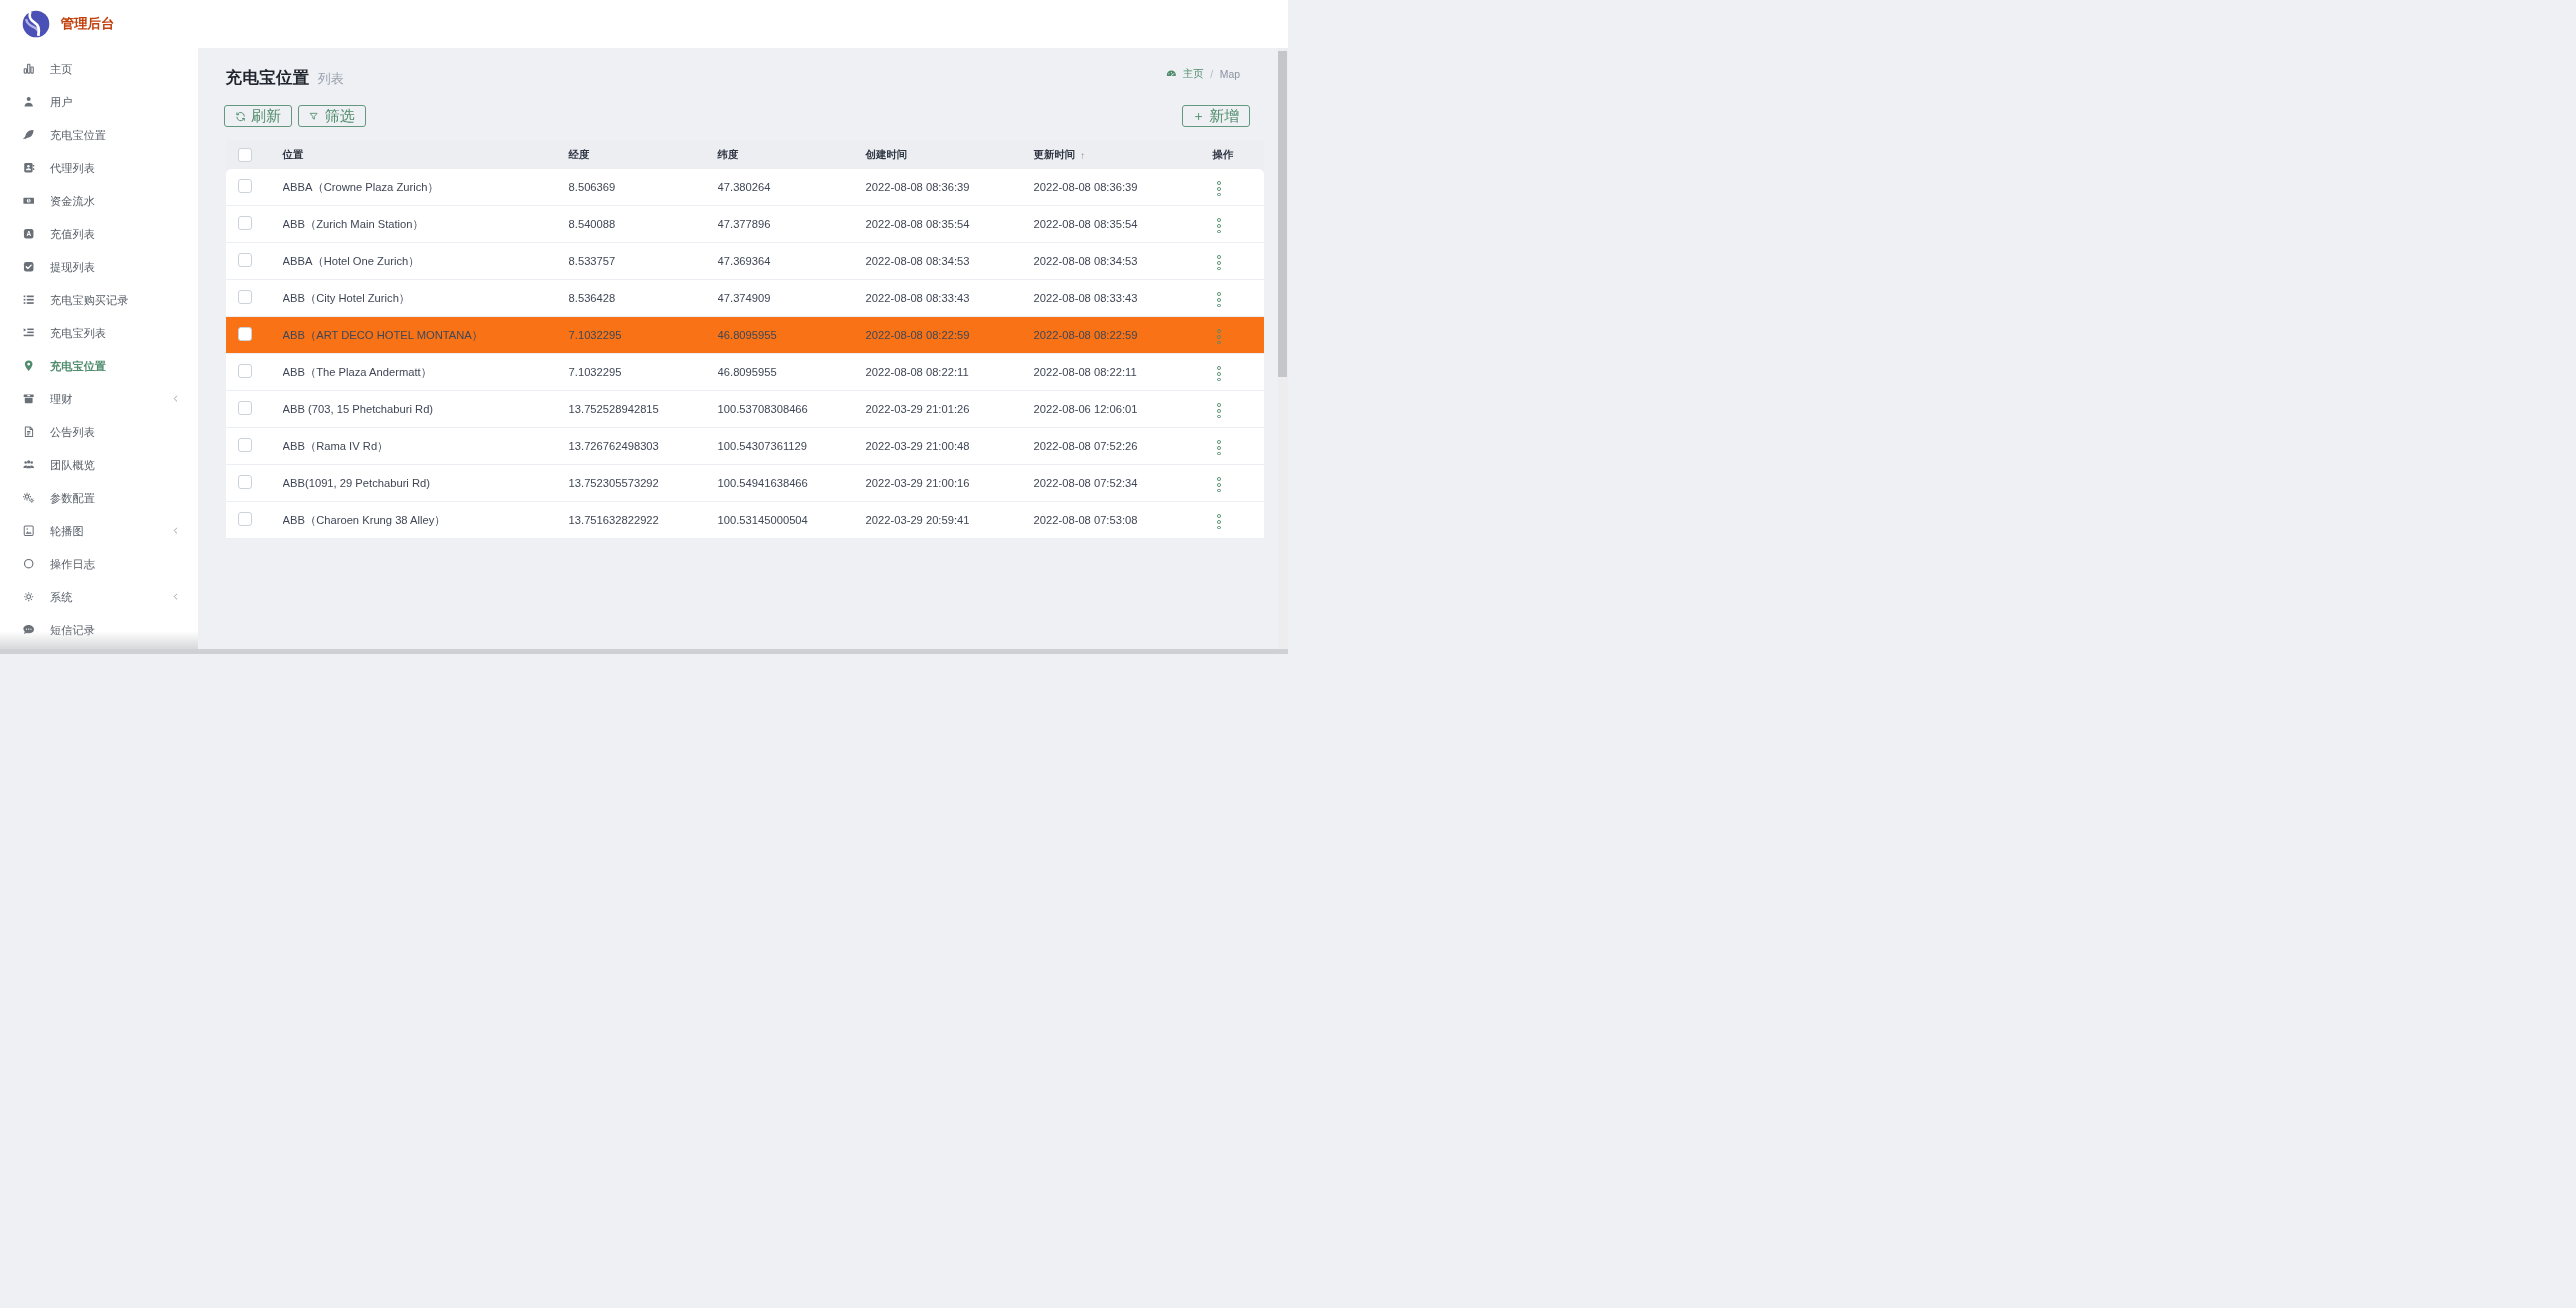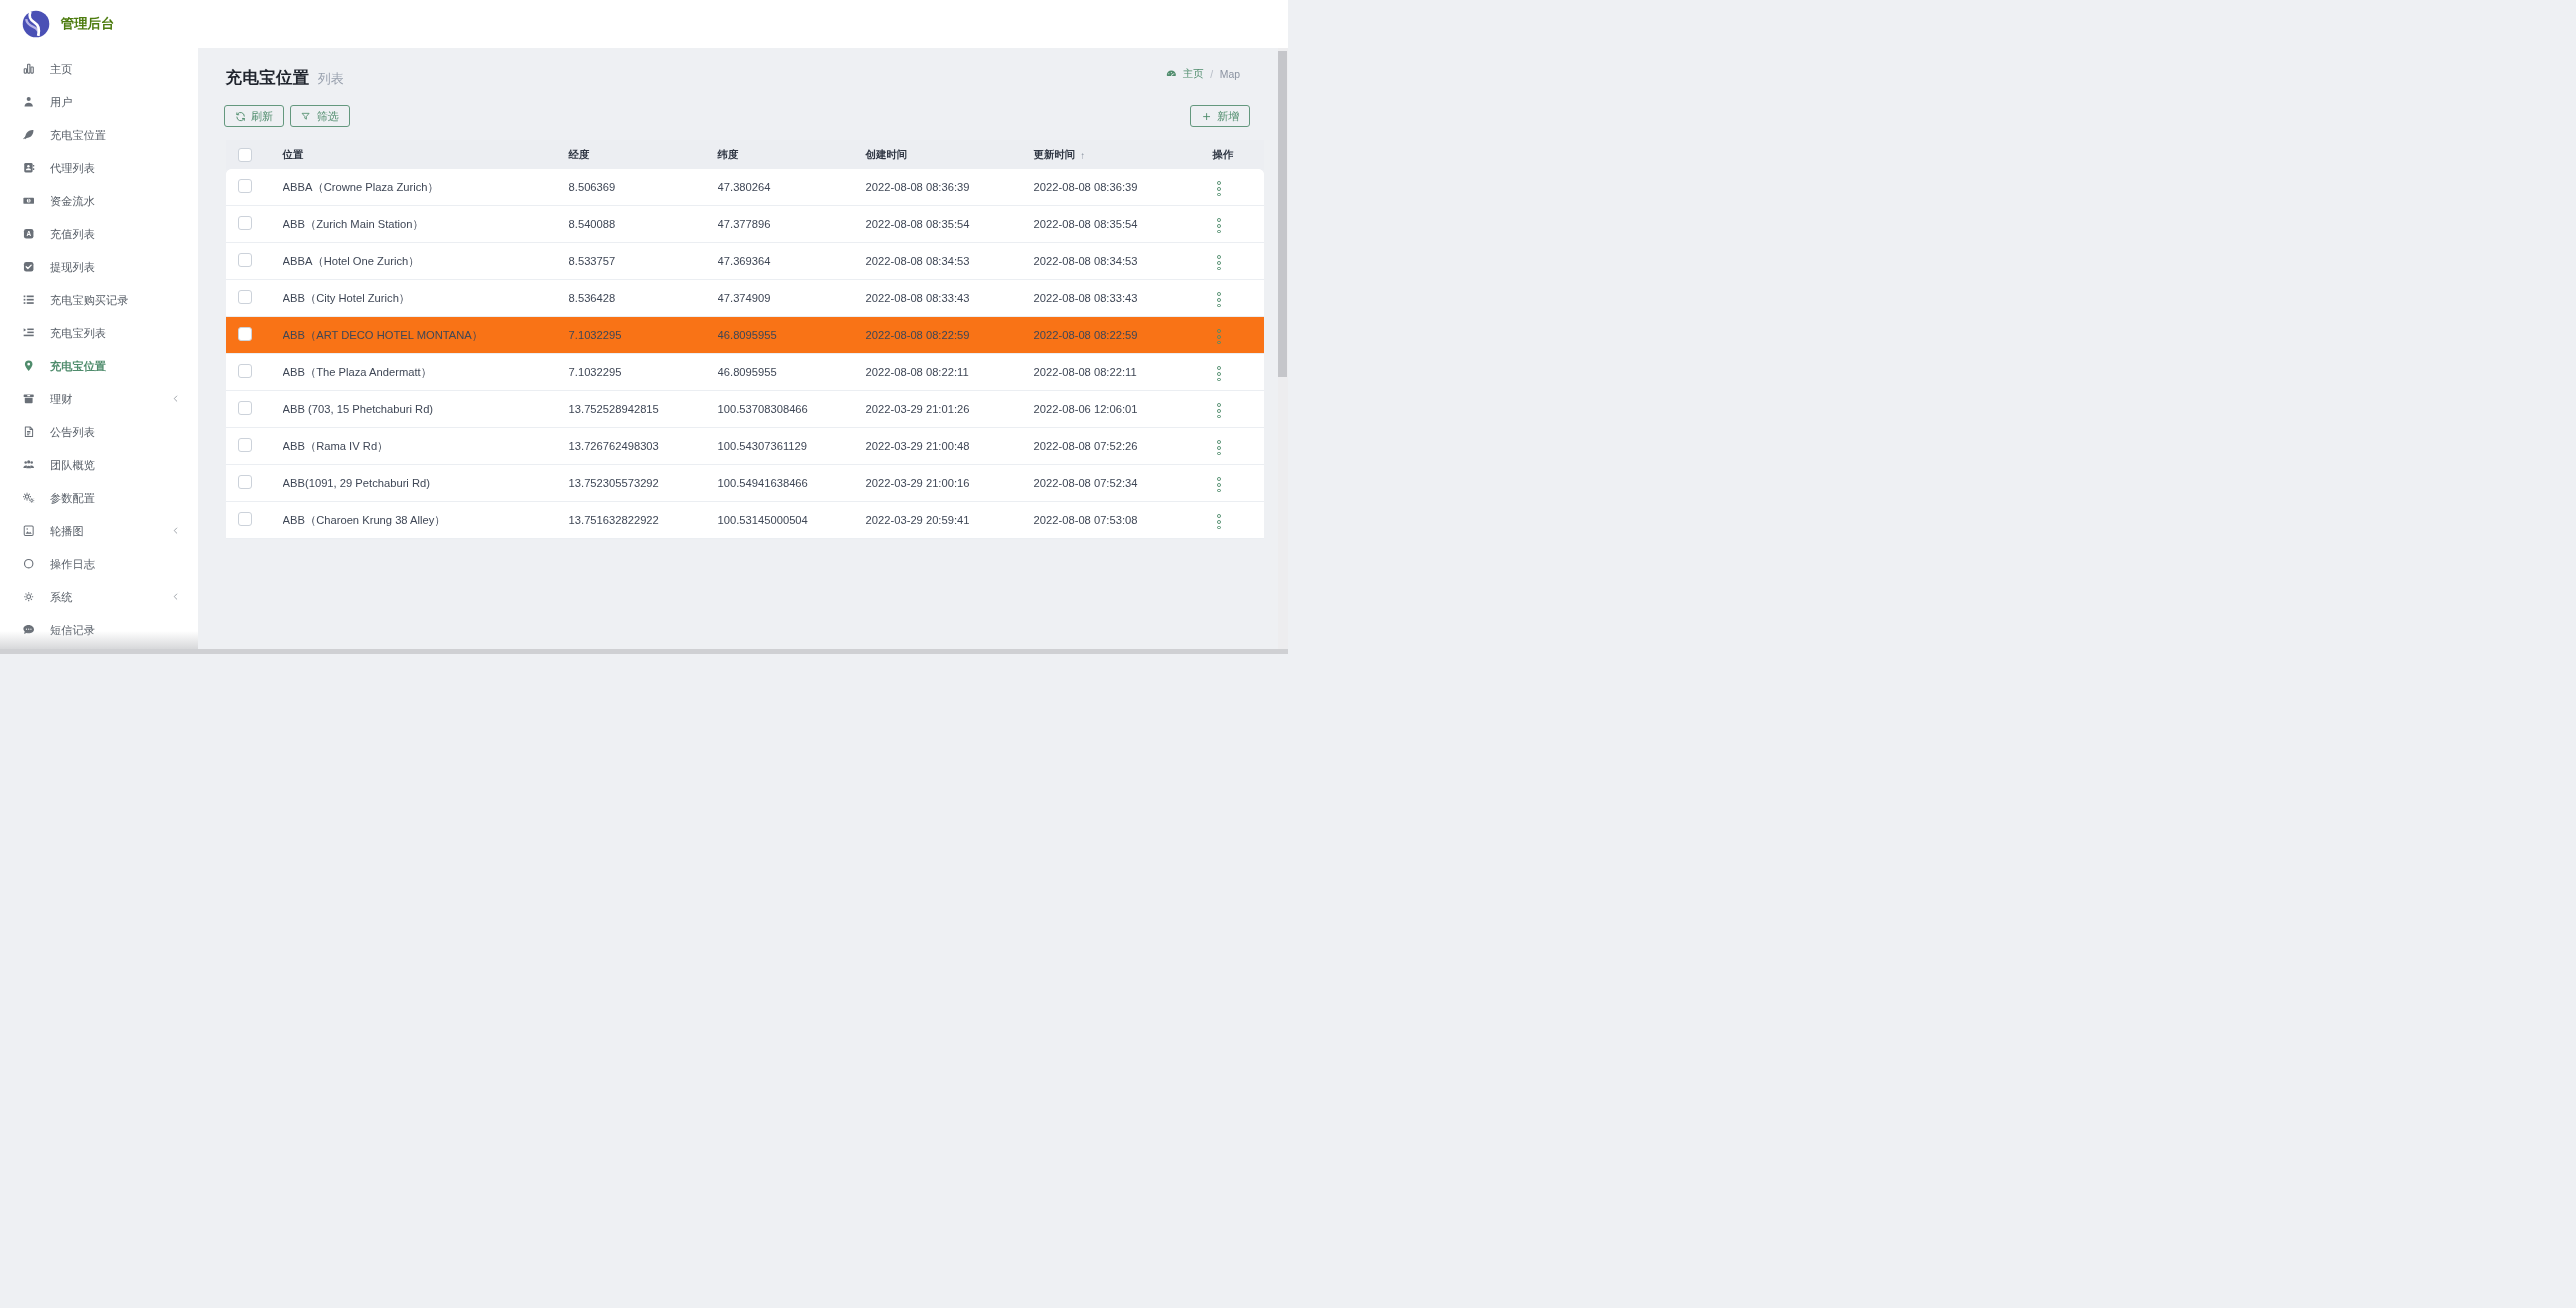--- a/index.html
+++ b/index.html
@@ -3,21 +3,21 @@
 <meta charset="utf-8">
 <style>
   html,body{margin:0;padding:0;}
   body{width:1288px;height:654px;overflow:hidden;position:relative;
        background:#eef0f3;font-family:"Liberation Sans","DejaVu Sans",sans-serif;
        -webkit-font-smoothing:antialiased;}
   .topbar{position:absolute;left:0;top:0;width:1288px;height:48px;background:#fff;}
   .sidebar{position:absolute;left:0;top:0;width:198px;height:654px;background:#fff;z-index:3;}
   .logo-row{height:48px;display:flex;align-items:center;padding-left:22.4px;}
   .logo{width:28px;height:28px;flex:0 0 auto;}
-  .logo-title{margin-left:10.4px;font-size:13.4px;font-weight:bold;color:#4d7c0f;}
+  .logo-title{margin-left:10.4px;font-size:13.4px;font-weight:bold;color:#c2410c;}
   .nav{padding-top:4.5px;}
   .side-item{height:33px;display:flex;align-items:center;padding:0 16.4px 0 22.4px;
              color:#565d66;font-size:11.2px;cursor:pointer;}
   .side-item .sicon{width:15px;height:13.4px;color:#6a7078;display:flex;align-items:center;flex:0 0 auto;}
   .side-item .slabel{margin-left:12.7px;white-space:nowrap;}
   .side-item .schev{margin-left:auto;color:#8d939b;width:11.2px;height:11.2px;}
   .side-item .schev svg{width:11.2px;height:11.2px;}
   .side-item.active{color:#4f8c6c;font-weight:bold;}
   .side-item.active .sicon{color:#4f8c6c;}
   .side-fade{position:absolute;left:0;bottom:5.2px;width:198px;height:18px;
@@ -26,21 +26,21 @@
   .page-head{position:absolute;left:27.6px;top:19.4px;display:flex;align-items:baseline;}
   .page-title{font-size:16.4px;font-weight:bold;color:#20252e;letter-spacing:0.4px;}
   .page-subtitle{font-size:13px;color:#99a1ae;margin-left:8.2px;}
   .breadcrumb{position:absolute;right:48px;top:19.4px;display:flex;align-items:center;font-size:10.4px;}
   .breadcrumb .bicon{width:12.7px;height:12.7px;color:#4f8c6c;margin-right:5.2px;display:flex;}
   .breadcrumb .bicon svg{width:12.7px;height:12.7px;}
   .crumb-home{color:#4f8c6c;cursor:pointer;}
   .crumb-sep{color:#b6bcc6;margin:0 6.7px;}
   .crumb-cur{color:#8b93a1;}
   .btn{display:inline-flex;align-items:center;height:22.4px;padding:0 9.7px;border:0.7px solid #64987e;
-       border-radius:3px;color:#4f8c6c;font-size:11px;background:transparent;cursor:pointer;gap:5.2px;box-sizing:border-box;}
+       border-radius:3px;color:#4f8c6c;font-size:15px;background:transparent;cursor:pointer;gap:5.2px;box-sizing:border-box;}
   .btn svg{width:11.2px;height:11.2px;}
   .toolbar-left{position:absolute;left:26px;top:57px;display:flex;gap:6px;}
   .btn-add{position:absolute;right:38px;top:57px;}
   .thead{position:absolute;left:27.6px;top:92px;width:1038px;height:30px;background:#eceef2;
          display:grid;grid-template-columns:57px 286px 149px 148px 168px 173px 58px;
          align-items:center;font-size:10.4px;font-weight:bold;color:#2f3643;}
   .thead .hcell{display:flex;align-items:center;}
   .thead .c-check{padding-left:12px;box-sizing:border-box;}
   .sort-arrow{color:#8d95a3;font-weight:normal;font-size:9.7px;margin-left:5.2px;}
   .card{position:absolute;left:27.6px;top:121px;width:1038px;background:#fff;border-radius:6px 6px 0 0;overflow:hidden;}

